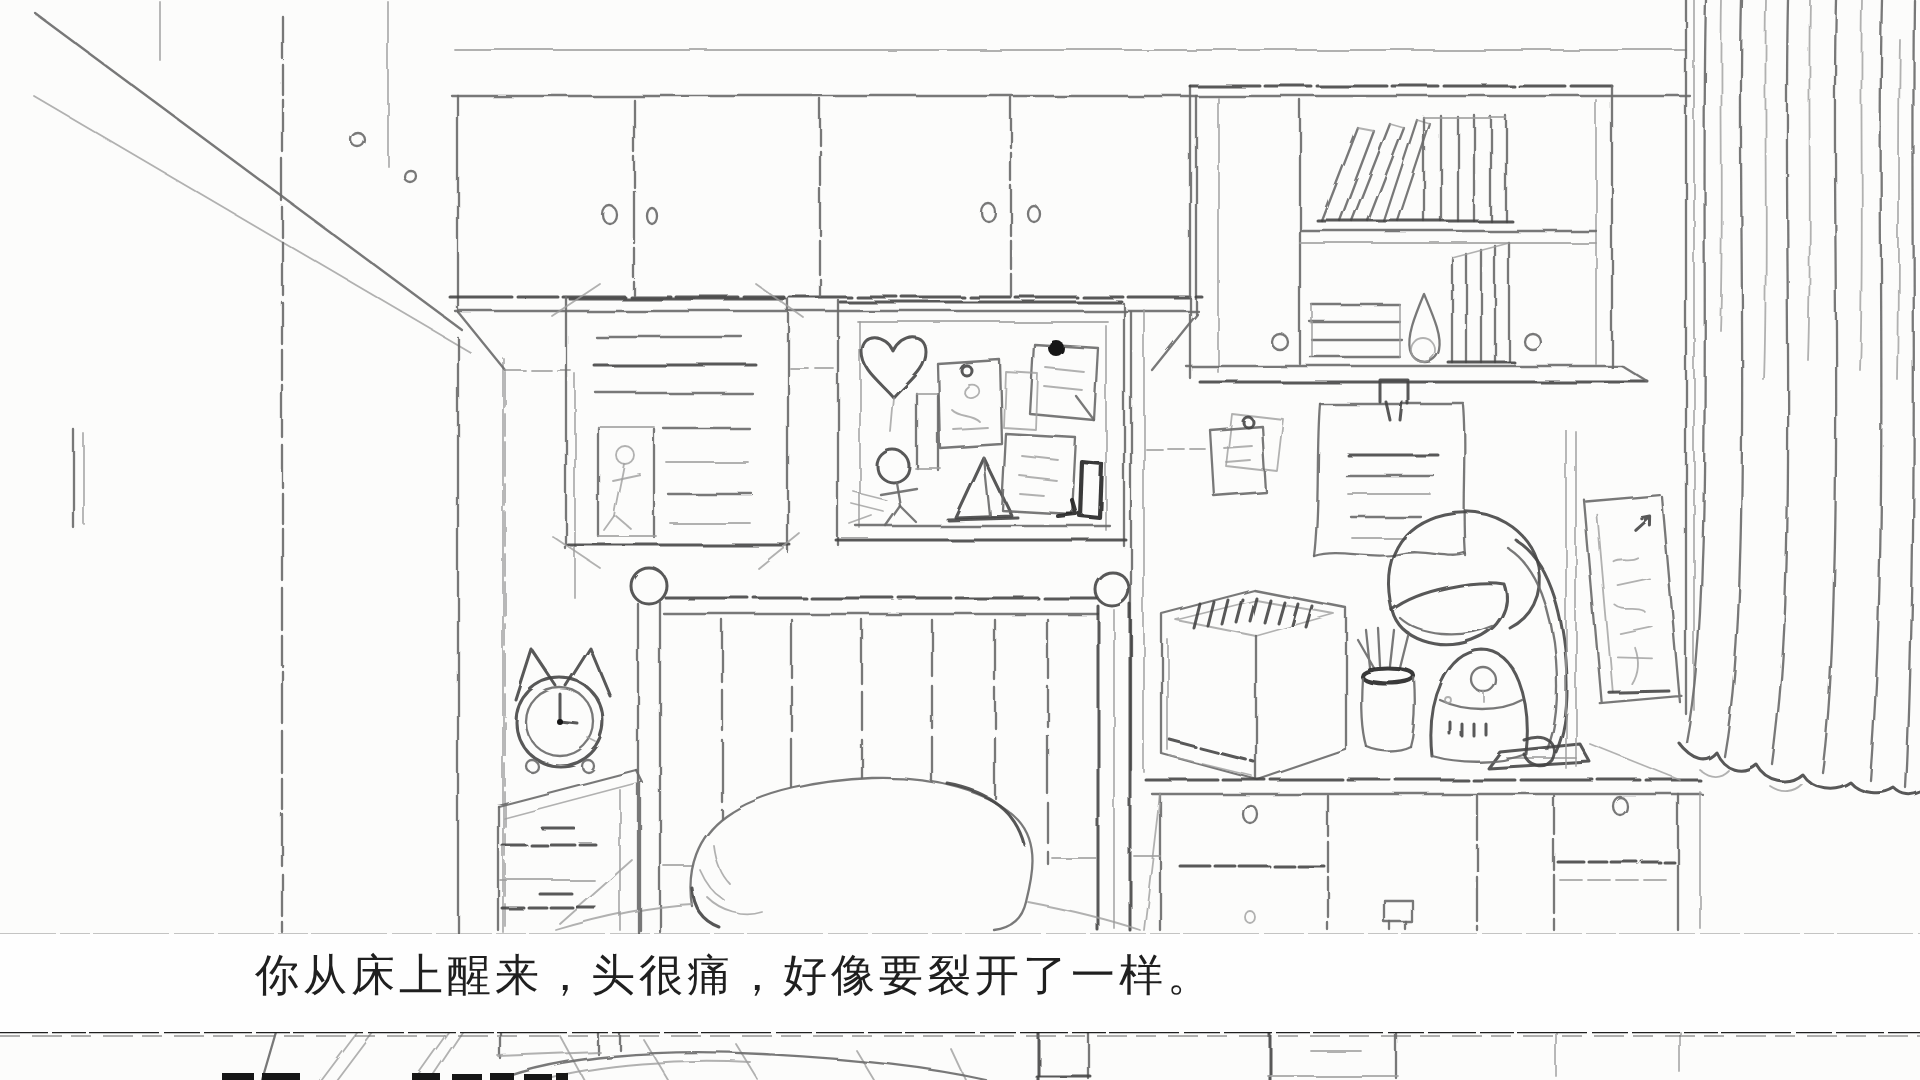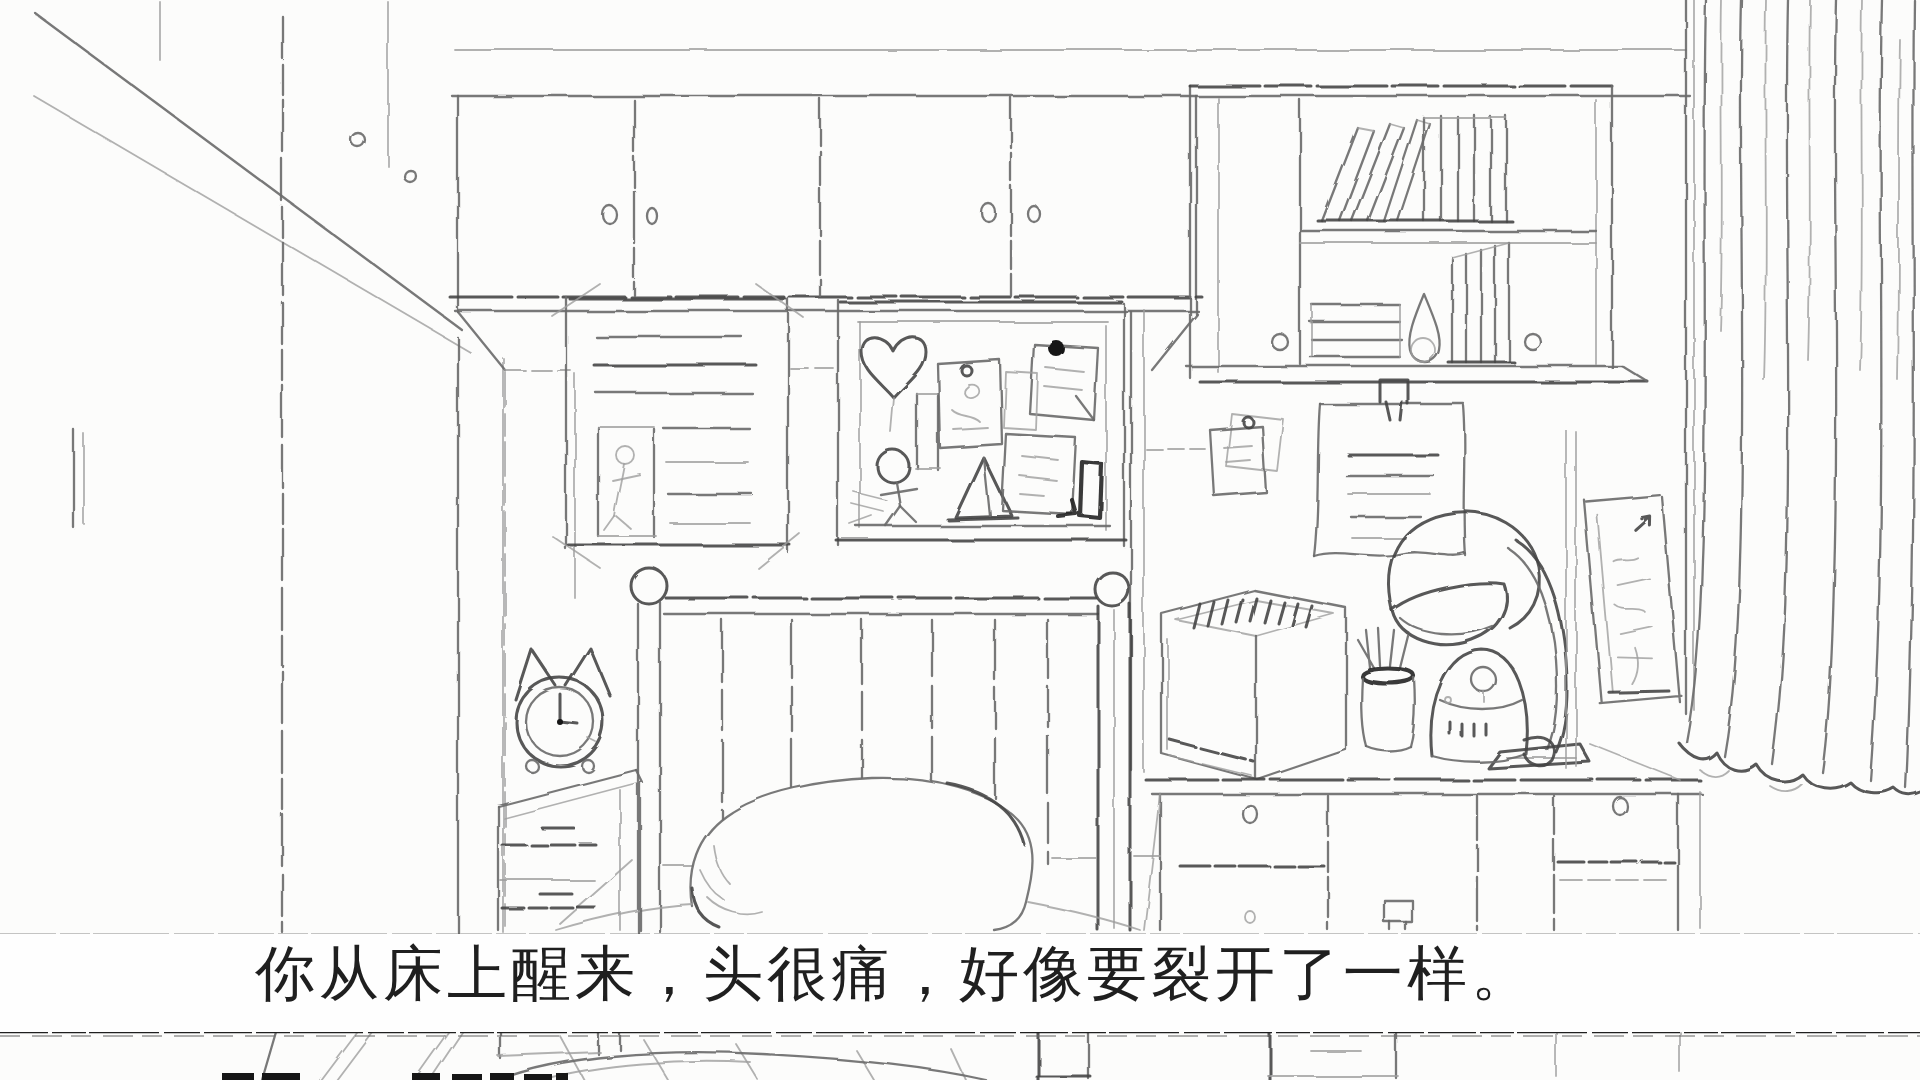--- a/index.html
+++ b/index.html
@@ -7,21 +7,21 @@
          font-family:"Liberation Sans","DejaVu Sans",sans-serif;}
   #sketch{position:absolute;left:0;top:0;width:1920px;height:1080px;}
   
   .p  {fill:none;stroke:#6a6a6a;stroke-width:2.3;stroke-linecap:round;stroke-linejoin:round;opacity:.9;}
   .pl {fill:none;stroke:#9e9e9e;stroke-width:1.8;stroke-linecap:round;stroke-linejoin:round;opacity:.8;}
   .pd {fill:none;stroke:#454545;stroke-width:3;stroke-linecap:round;stroke-linejoin:round;opacity:.9;}
   .pxd{fill:none;stroke:#262626;stroke-width:4.2;stroke-linecap:round;stroke-linejoin:round;opacity:.92;}
   .fillw{fill:#fcfcfb;stroke:none;}
   .ink{fill:#161616;stroke:none;}
   #dialogue-box{position:absolute;left:0;top:934px;width:1920px;height:98px;background:#fefefe;cursor:pointer;}
-  #dialogue-text{position:absolute;left:255px;top:0;font-size:60px;letter-spacing:4px;
+  #dialogue-text{position:absolute;left:255px;top:12px;font-size:44px;letter-spacing:4px;
                  font-weight:400;color:#1f1f1f;white-space:nowrap;text-align:right;}
 </style>
 </head>
 <body>
 
 <div id="stage">
 
 <svg id="sketch" viewBox="0 0 1920 1080">
   <defs>
     <filter id="rough" x="-5%" y="-5%" width="110%" height="110%">

